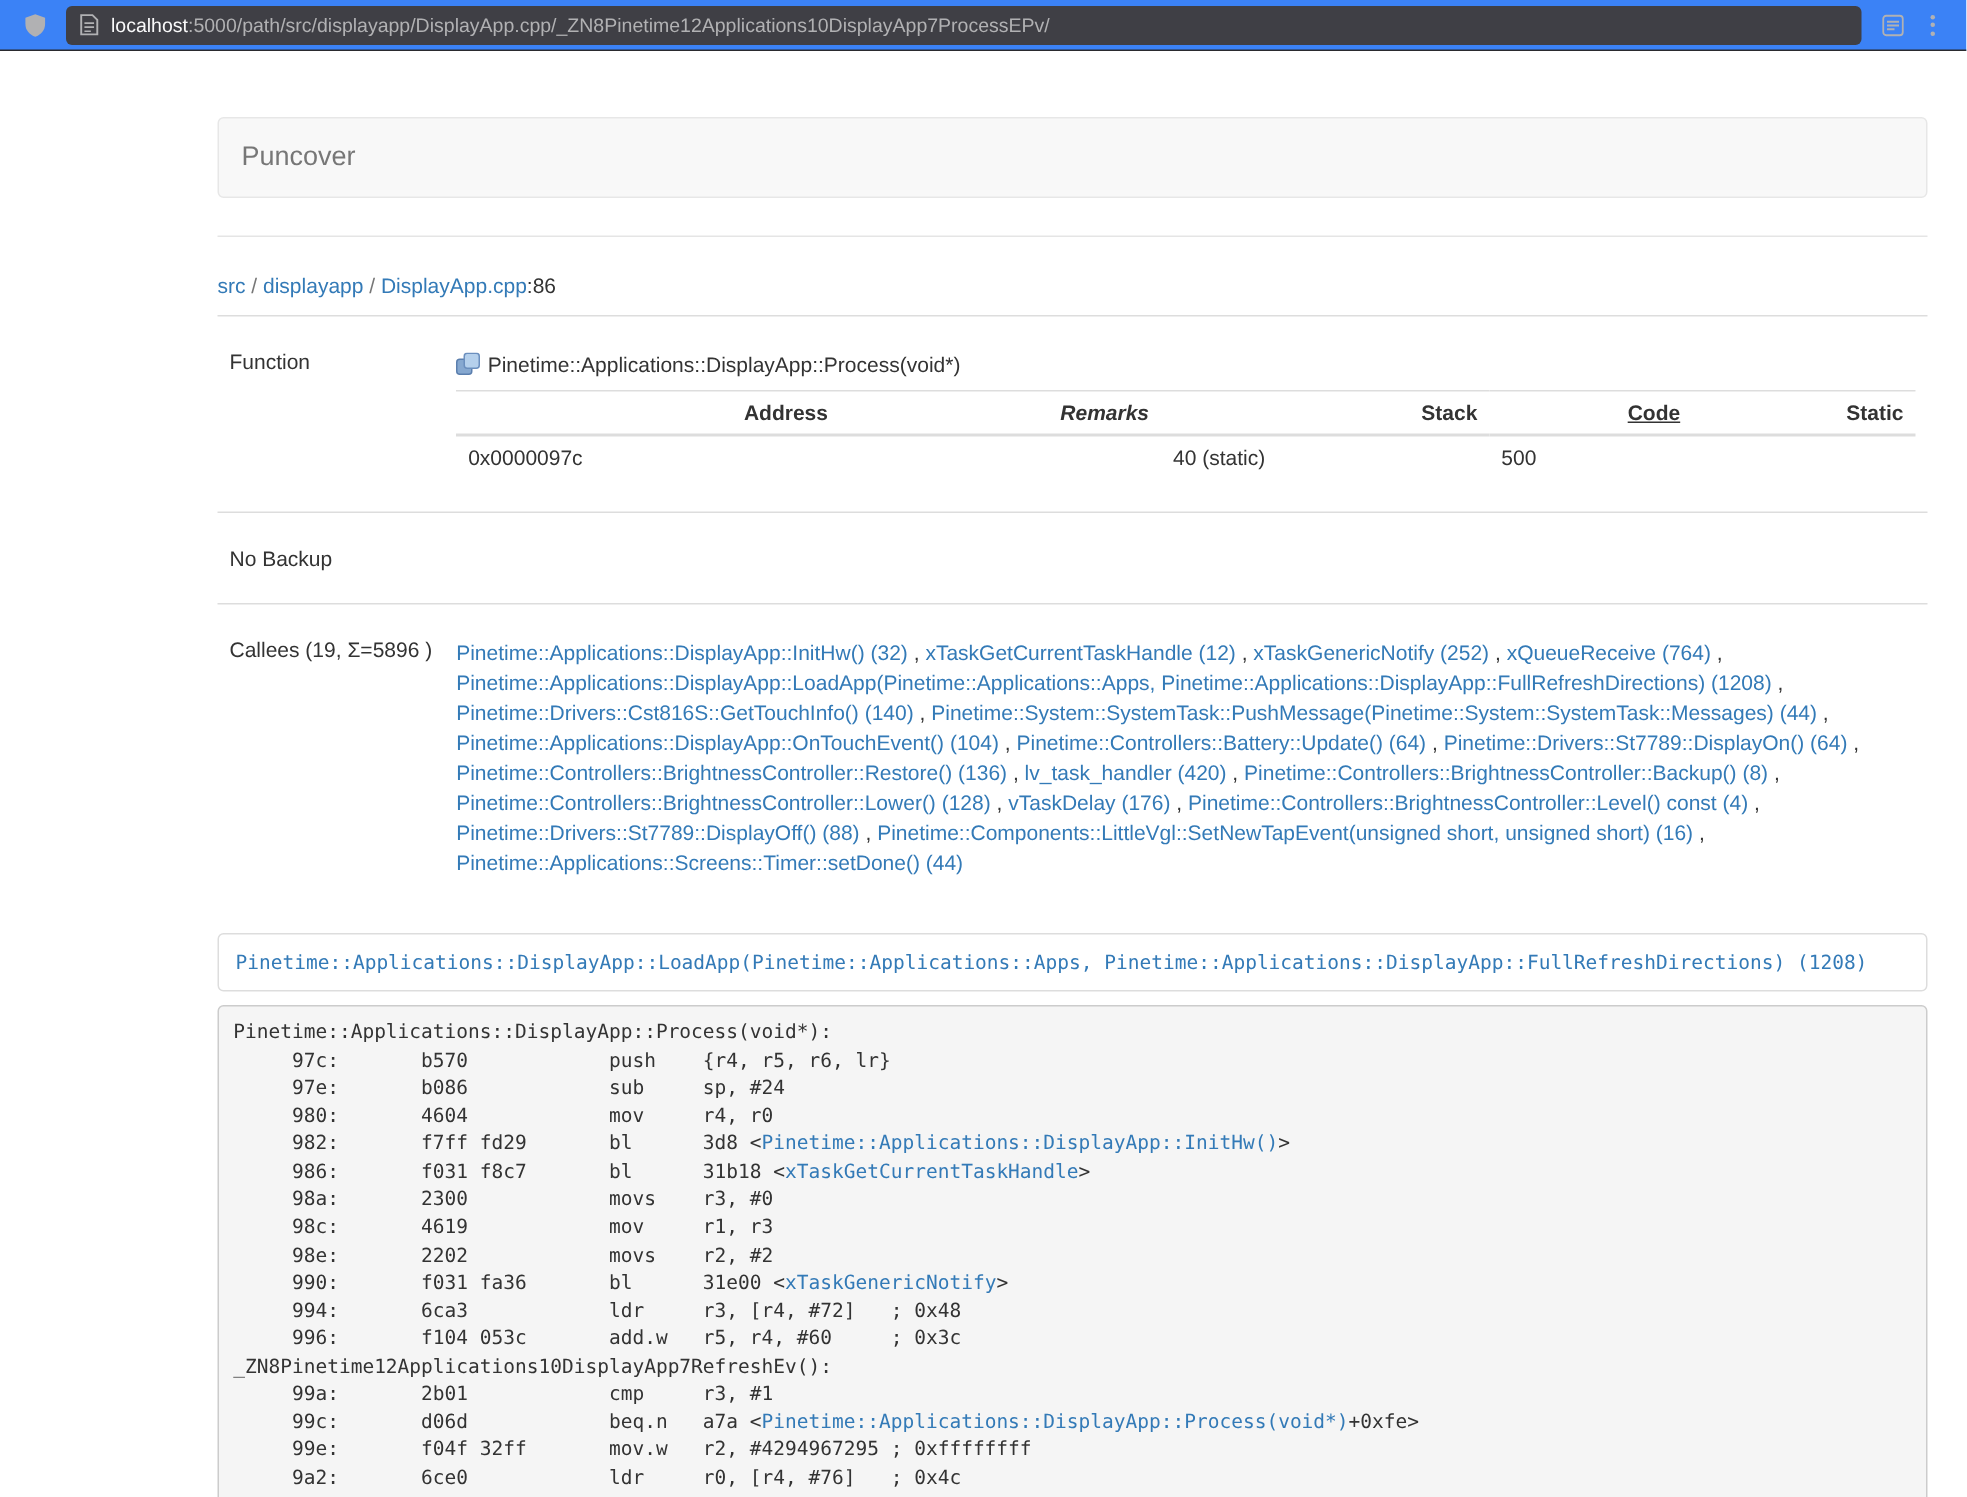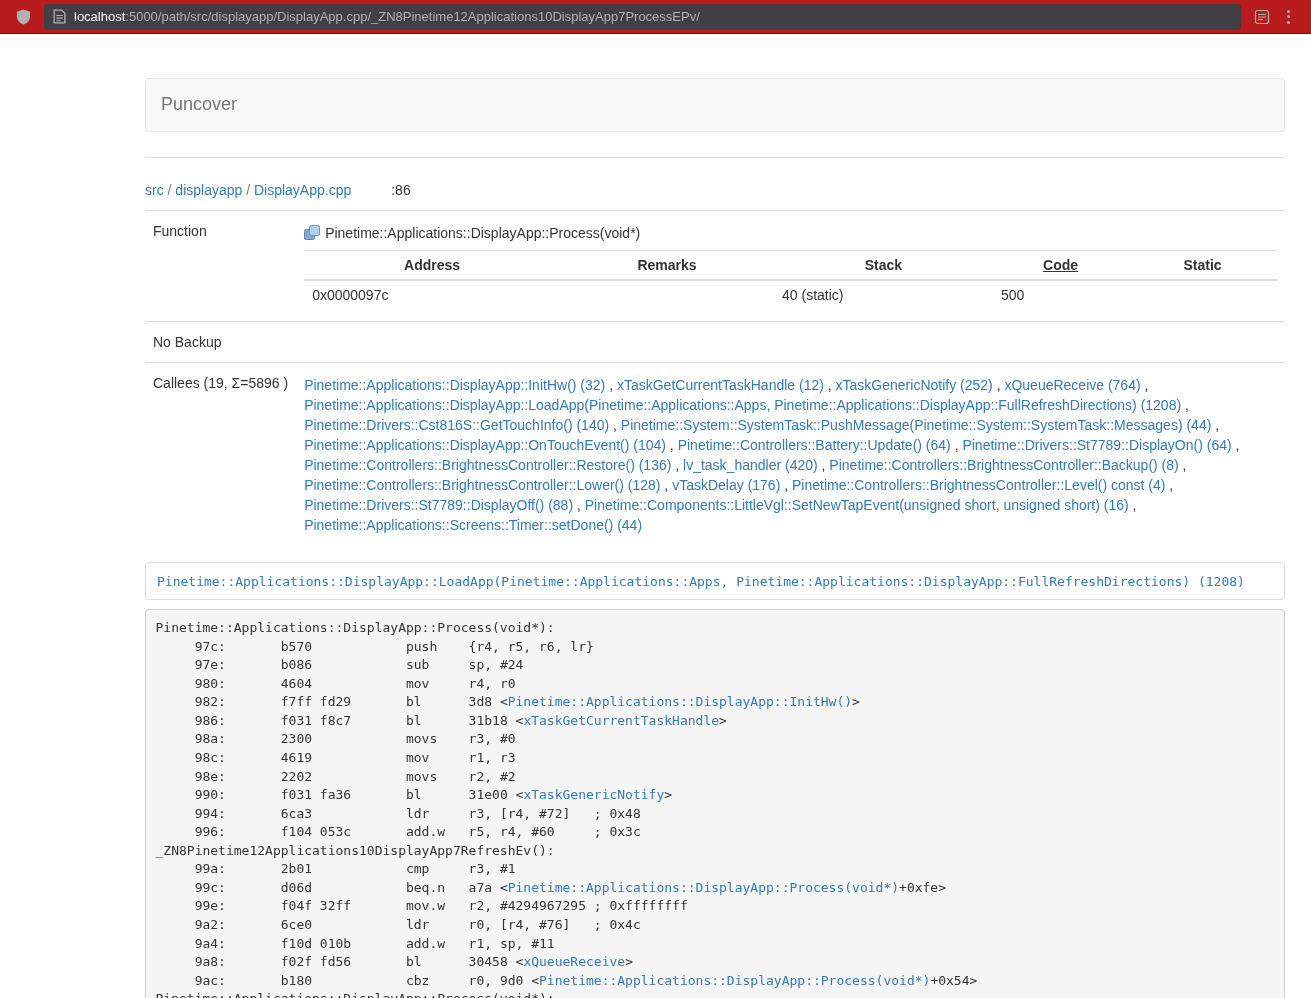--- a/index.html
+++ b/index.html
@@ -1,48 +1,48 @@
 <!DOCTYPE html>
 <html><head>
 <meta charset="utf-8">
 <style>
   * { box-sizing: border-box; margin: 0; padding: 0; }
   html, body { width: 1311px; height: 998px; overflow: hidden; }
   body { background: #fff; font-family: "Liberation Sans", "DejaVu Sans", sans-serif; font-size: 14px; color: #333; }
   a { color: #337ab7; text-decoration: none; cursor: pointer; }
 
   
-  .browser-bar { height: 34px; background: #b91c1c; border-bottom: 1px solid #2a2a2e; display: flex; align-items: center; padding: 0 10px; }
+  .browser-bar { height: 34px; background: #3b82f6; border-bottom: 1px solid #2a2a2e; display: flex; align-items: center; padding: 0 10px; }
   .chrome-btn { display: flex; align-items: center; justify-content: center; width: 26px; height: 26px; border-radius: 3px; flex: 0 0 auto; }
   .urlbar { flex: 1 1 auto; display: flex; align-items: center; height: 26px; background: #3f3f45; border-radius: 4px; margin: 0 8px; padding: 0 9px; gap: 8px; min-width: 0; }
   .url-text { font-size: 13px; color: #b1b1b3; white-space: nowrap; overflow: hidden; }
   .url-text .host { color: #f9f9fa; }
   .dots-v { display: flex; flex-direction: column; gap: 2.5px; }
   .dots-v i { width: 3px; height: 3px; border-radius: 50%; background: #b1b1b3; }
 
   
   .content { width: 1140px; margin-left: 145px; }
   .navbar { margin-top: 44px; height: 54px; background: #f8f8f8; border: 1px solid #e7e7e7; border-radius: 4px; }
   .navbar-brand { display: inline-block; padding: 0 15px; line-height: 50px; font-size: 18px; color: #777; }
   .rule { border: 0; border-top: 1px solid #e5e5e5; margin: 25px 0 0 0; }
   .breadcrumb { margin-top: 24px; }
   .bc-sep { color: #777; }
-  .bc-suffix { color: #333; padding-left: 40px; }
+  .bc-suffix { color: #333; }
 
   table { border-collapse: collapse; }
   .main-table { width: 100%; margin-top: 12px; }
   .main-table > tbody > tr > th,
-  .main-table > tbody > tr > td { border-top: 1px solid #ddd; text-align: left; vertical-align: top; padding: 12px 8px; font-weight: normal; }
+  .main-table > tbody > tr > td { border-top: 1px solid #ddd; text-align: left; vertical-align: top; padding: 22px 8px; font-weight: normal; }
   .label-col { width: 145px; font-weight: bold; white-space: nowrap; }
   .callees-cell { line-height: 20px; padding-top: 6px; }
   .callees-cell a { white-space: nowrap; }
   .symbol-line { display: flex; align-items: center; gap: 5px; height: 20px; }
   .func-icon { width: 16px; height: 16px; flex: 0 0 auto; }
   .stats { width: 100%; margin-top: 7px; }
-  .stats th { border-top: 1px solid #ddd; border-bottom: 2px solid #ddd; text-align: center; padding: 6px 8px; font-weight: bold; }
+  .stats th { border-top: 1px solid #ddd; border-bottom: 2px solid #ddd; text-align: right; padding: 6px 8px; font-weight: bold; }
   .stats td { border-top: 1px solid #0369a1; text-align: left; padding: 6px 8px; }
 
   .panel { margin-top: 15px; border: 1px solid #ddd; border-radius: 4px; padding: 10px 11px; background: #fff; }
   .panel-link { font-family: "DejaVu Sans Mono", "Liberation Mono", monospace; font-size: 13px; }
 
   .disasm { margin-top: 9px; padding: 9px 9.5px; background: #f5f5f5; border: 1px solid #ccc; border-radius: 4px;
             font-family: "DejaVu Sans Mono", "Liberation Mono", monospace; font-size: 13px; line-height: 1.42857;
             color: #333; white-space: pre; tab-size: 8; -moz-tab-size: 8; overflow: hidden; }
 </style>
 </head>
@@ -95,21 +95,21 @@
             <svg class="func-icon" viewBox="0 0 16 16">
                 <rect x="0.5" y="4.5" width="10" height="10" rx="2" fill="#86a8d0" stroke="#5b7fae"></rect>
                 <rect x="5.5" y="0.5" width="10" height="10" rx="2" fill="#b5d0ec" stroke="#6b8fbe"></rect>
               </svg>
             <span>Pinetime::Applications::DisplayApp::Process(void*)</span>
           </div>
           <table class="stats">
             <thead>
                 <tr>
                   <th style="width: 26.3%;">Address</th>
-                  <th style="width: 22%;">Remarks</th>
+                  <th style="width: 22%; font-style: italic;">Remarks</th>
                   <th style="width: 22.5%;">Stack</th>
                   <th style="width: 13.9%; text-decoration: underline;">Code</th>
                   <th style="width: 15.3%;">Static</th>
                 </tr>
               </thead>
             <tbody>
                 <tr>
                   <td>0x0000097c</td>
                   <td></td>
                   <td>40 (static)</td>

